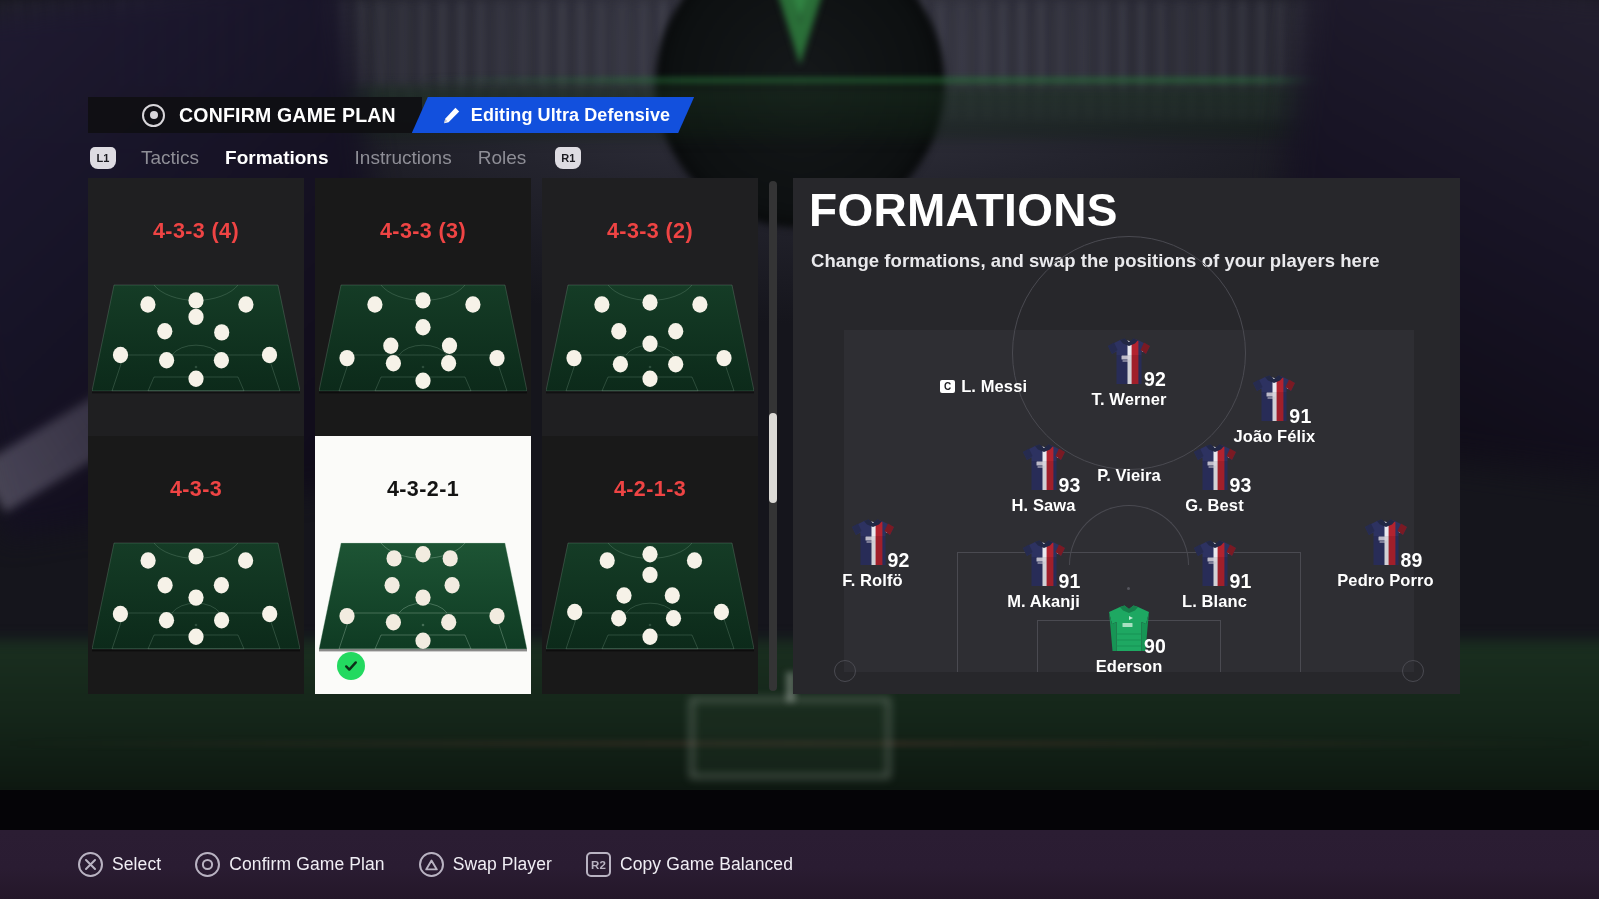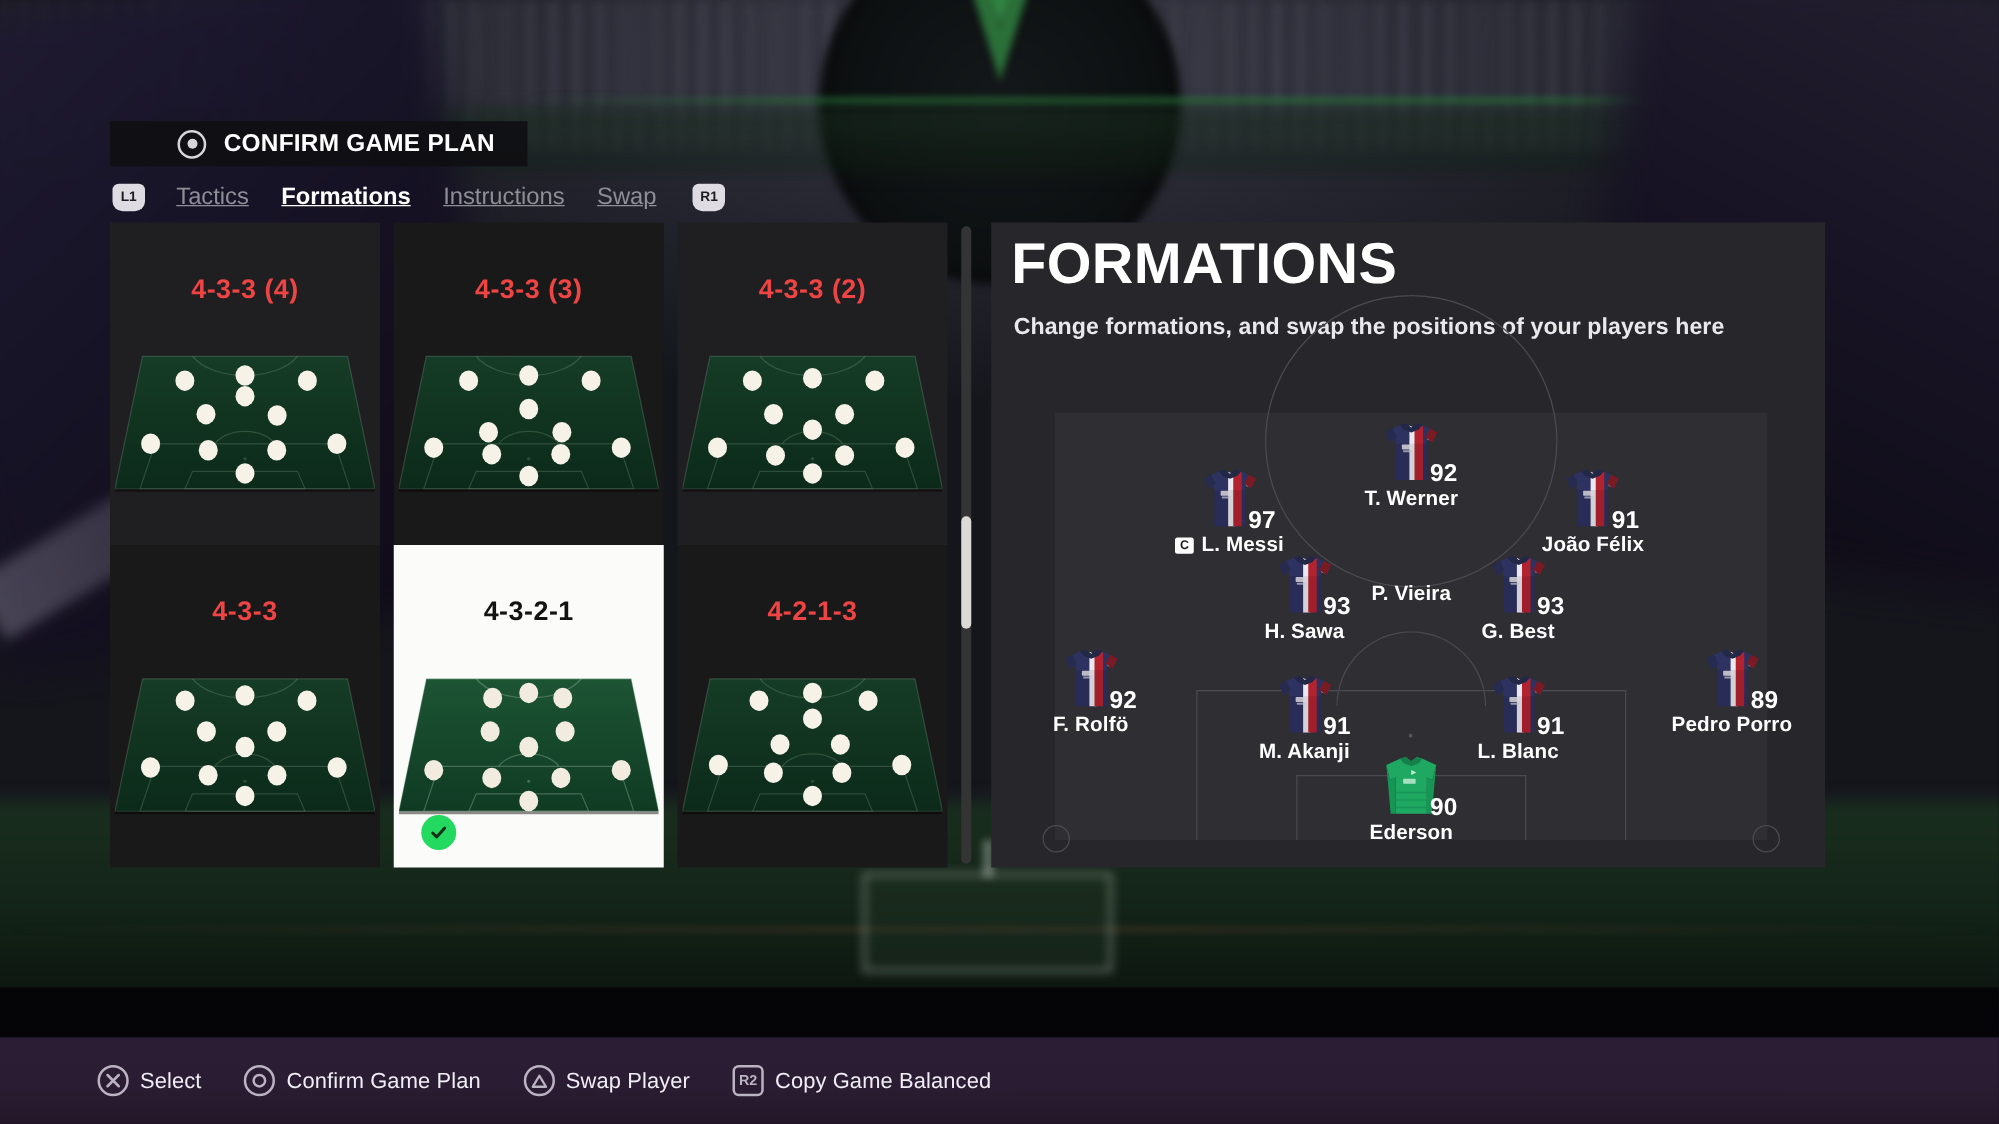--- a/index.html
+++ b/index.html
@@ -170,21 +170,20 @@
     width: 26px; height: 22px; border-radius: 5px 5px 8px 8px;
     background: #dedce2; color: #1b1b20;
     font-size: 11px; font-weight: 700;
     display: flex; align-items: center; justify-content: center;
     flex: none;
   }
   .tab {
     font-size: 19px; font-weight: 400;
     color: #8e8e96; padding: 0 13px;
     white-space: nowrap;
-    text-decoration: underline;
   }
   .tab.active { color: #ffffff; font-weight: 700; }
   #tabs .shoulder:first-child { margin-right: 12px; }
   #tabs .shoulder:last-child { margin-left: 16px; }
 
   
   #leftpanel {
     position: absolute; left: 88px; top: 178px;
     width: 692px; height: 516px;
     z-index: 7;
@@ -341,28 +340,37 @@
 <div id="headerwrap">
   <div id="topbar">
     <div id="confirm-chip">
       <div class="circwrap">
         <div class="ring">
             <div class="dot"></div>
           </div>
       </div>
       <span id="confirm-label">CONFIRM GAME PLAN</span>
     </div>
+    <div id="editing-chip">
+      <span id="pencil-icon">
+        <svg width="19" height="19" viewBox="0 0 19 19">
+          <path d="M13.4 1.8 L17.2 5.6 L6.6 16.2 L2.2 17.2 L3.2 12.8 Z" fill="#ffffff"></path>
+          <path d="M2.2 17.2 L3.2 12.8 L5.3 14.9 Z" fill="#c9c9d0"></path>
+        </svg>
+      </span>
+      <span id="editing-label">Editing Ultra Defensive</span>
+    </div>
   </div>
 
   <div id="tabs">
     <div class="shoulder">L1</div>
     <div class="tab">Tactics</div>
     <div class="tab active">Formations</div>
     <div class="tab">Instructions</div>
-    <div class="tab">Swap</div>
+    <div class="tab">Roles</div>
     <div class="shoulder">R1</div>
   </div>
 </div>
 
 <div id="leftpanel">
   <div id="cardgrid">
       <div class="fcard">
         <div class="fcard-title">4-3-3 (4)</div>
         <div class="pitch-wrap">
           <svg width="208" height="112" viewBox="0 0 208 112">
@@ -585,35 +593,20 @@
     <path d="M6 17 L2 9 L8 5.6 L11.5 13 Z" fill="#262b4f"></path>
     <path d="M40 17 L44 9 L38 5.6 L34.5 13 Z" fill="#7a1a23"></path>
   </svg>
        <span class="rating">92</span>
      </div>
      <div class="pname">
           <span>T. Werner</span>
         </div>
       </div>
       <div class="player" style="left: 139.65px; top: 44.46px;">
-        <div class="kit-row">
-       <svg class="kit" viewBox="0 0 46 50">
-    <path d="M14 3 L18.5 1.5 L23 5 L27.5 1.5 L32 3 L44 9 L40 17 L35.5 14.5 L35.5 47 L10.5 47 L10.5 14.5 L6 17 L2 9 Z" fill="#2d3261"></path>
-    <path d="M21.5 3.3 L21.5 47 L27.2 47 L27.2 3.3 L25 5 Z" fill="#e9e9ef"></path>
-    <path d="M25.6 3.6 L25.6 47 L32.4 47 L32.4 4.2 L30 2.6 Z" fill="#b3232f"></path>
-    <path d="M14 3 L18.5 1.5 L23 5 L27.5 1.5 L32 3 L29 6.5 L23 9 L17 6.5 Z" fill="#222845"></path>
-    <path d="M10.5 14.5 L10.5 47 L35.5 47 L35.5 14.5 L35.5 18 L10.5 18 Z" fill="rgba(0,0,0,.10)"></path>
-    <rect x="15.5" y="18.5" width="9" height="4" rx=".6" fill="#d8d5dd" opacity=".85"></rect>
-    <rect x="16.5" y="23.2" width="7" height="1.6" rx=".4" fill="#c8c5d0" opacity=".7"></rect>
-    <circle cx="37.2" cy="13.6" r="1.5" fill="#d9d7e0" opacity=".8"></circle>
-    <path d="M6 17 L2 9 L8 5.6 L11.5 13 Z" fill="#262b4f"></path>
-    <path d="M40 17 L44 9 L38 5.6 L34.5 13 Z" fill="#7a1a23"></path>
-  </svg>
-       <span class="rating">97</span>
-     </div>
      <div class="pname">
           <span class="cap-badge">C</span>
           <span>L. Messi</span>
         </div>
       </div>
       <div class="player" style="left: 430.35px; top: 44.46px;">
         <div class="kit-row">
        <svg class="kit" viewBox="0 0 46 50">
     <path d="M14 3 L18.5 1.5 L23 5 L27.5 1.5 L32 3 L44 9 L40 17 L35.5 14.5 L35.5 47 L10.5 47 L10.5 14.5 L6 17 L2 9 Z" fill="#2d3261"></path>
     <path d="M21.5 3.3 L21.5 47 L27.2 47 L27.2 3.3 L25 5 Z" fill="#e9e9ef"></path>

